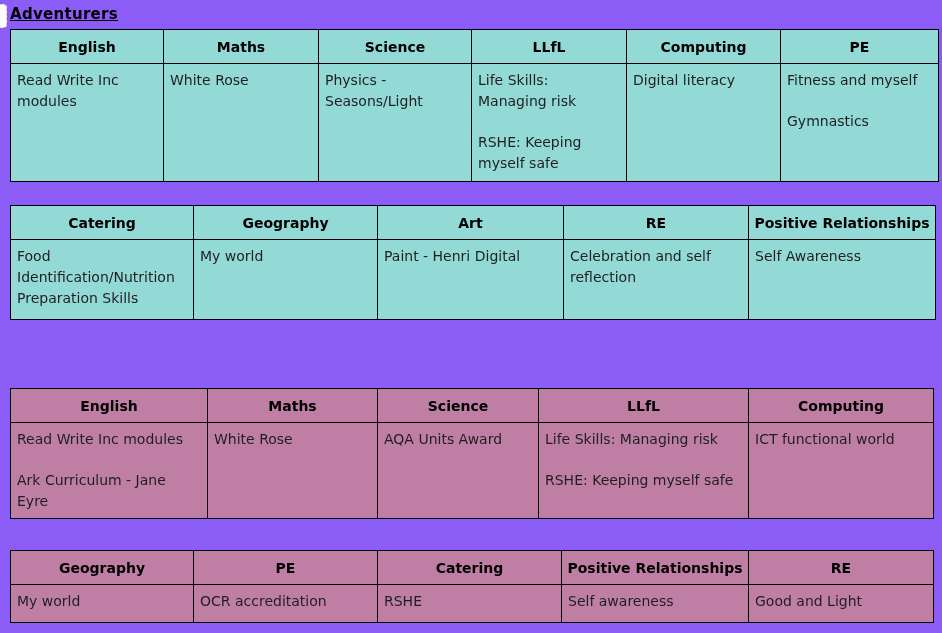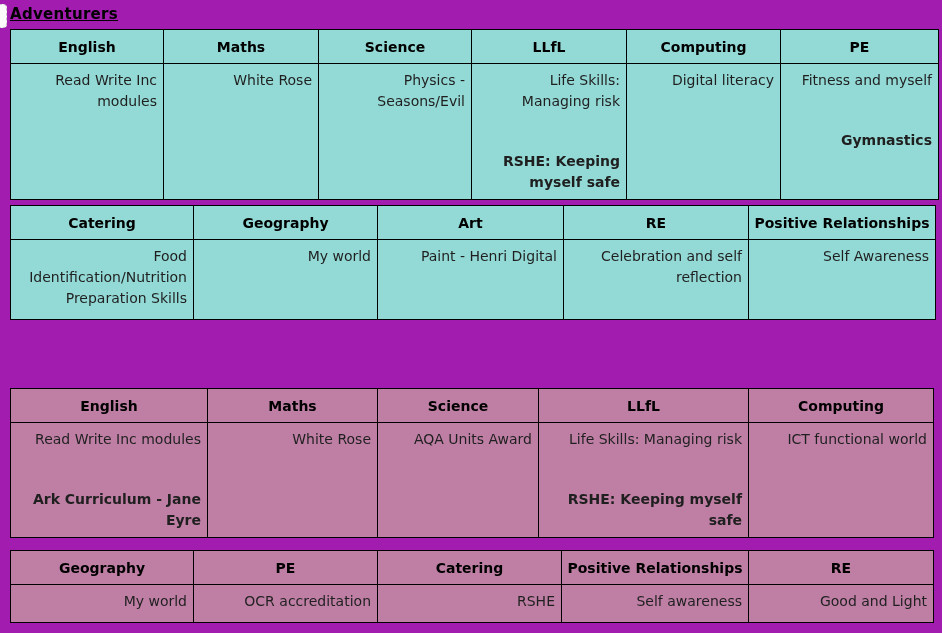--- a/index.html
+++ b/index.html
@@ -5,21 +5,21 @@
   :root{
     --teal:#93DAD6;
     --pink:#BF7FA5;
     --border:#000000;
     --body-text:#1f1f1f;
   }
   html,body{margin:0;padding:0;background:#ffffff;}
   .page{
     position:relative;
     width:942px;height:633px;
-    background:#a21caf;
+    background:#8b5cf6;
     font-family:"DejaVu Sans", sans-serif;
     overflow:hidden;
   }
   .doc-heading{
     position:absolute;
     left:10px;
     margin:0;
     font-size:15px;
     font-weight:bold;
     text-decoration:underline;
@@ -50,35 +50,35 @@
     font-size:14px;
     font-weight:bold;
     color:#000000;
     vertical-align:middle;
   }
   table.curr td{
     padding:6px 6px;
     font-size:14px;
     line-height:21px;
     color:var(--body-text);
-    text-align:right;
+    text-align:left;
     vertical-align:top;
   }
   table.teal th, table.teal td{background:var(--teal);}
   table.pink th, table.pink td{background:var(--pink);}
   #table-1{left:10px;top:29px;width:928px;}
   #table-2{left:10px;top:205px;width:925px;}
   #table-3{left:10px;top:388px;width:923px;}
   #table-4{left:10px;top:550px;width:923px;}
   #table-1 td{height:105px;}
   #table-2 td{height:67px;}
   #table-3 td{height:64px;}
   #table-4 td{height:25px;}
   td p{margin:0;}
-  td p.gap{margin-top:39px;font-weight:bold;}
+  td p.gap{margin-top:20px;}
 </style>
 </head>
 <body>
 
 <div class="page">
 
   <div class="drag-handle"></div>
 
   <h1 class="doc-heading" id="heading-adventurers">Adventurers</h1>
 
@@ -103,21 +103,21 @@
     </thead>
     <tbody>
       <tr>
         <td>
             <p>Read Write Inc modules</p>
           </td>
         <td>
             <p>White Rose</p>
           </td>
         <td>
-            <p>Physics - Seasons/Evil</p>
+            <p>Physics - Seasons/Light</p>
           </td>
         <td>
           <p>Life Skills: Managing risk</p>
           <p class="gap">RSHE: Keeping myself safe</p>
         </td>
         <td>
             <p>Digital literacy</p>
           </td>
         <td>
           <p>Fitness and myself</p>

